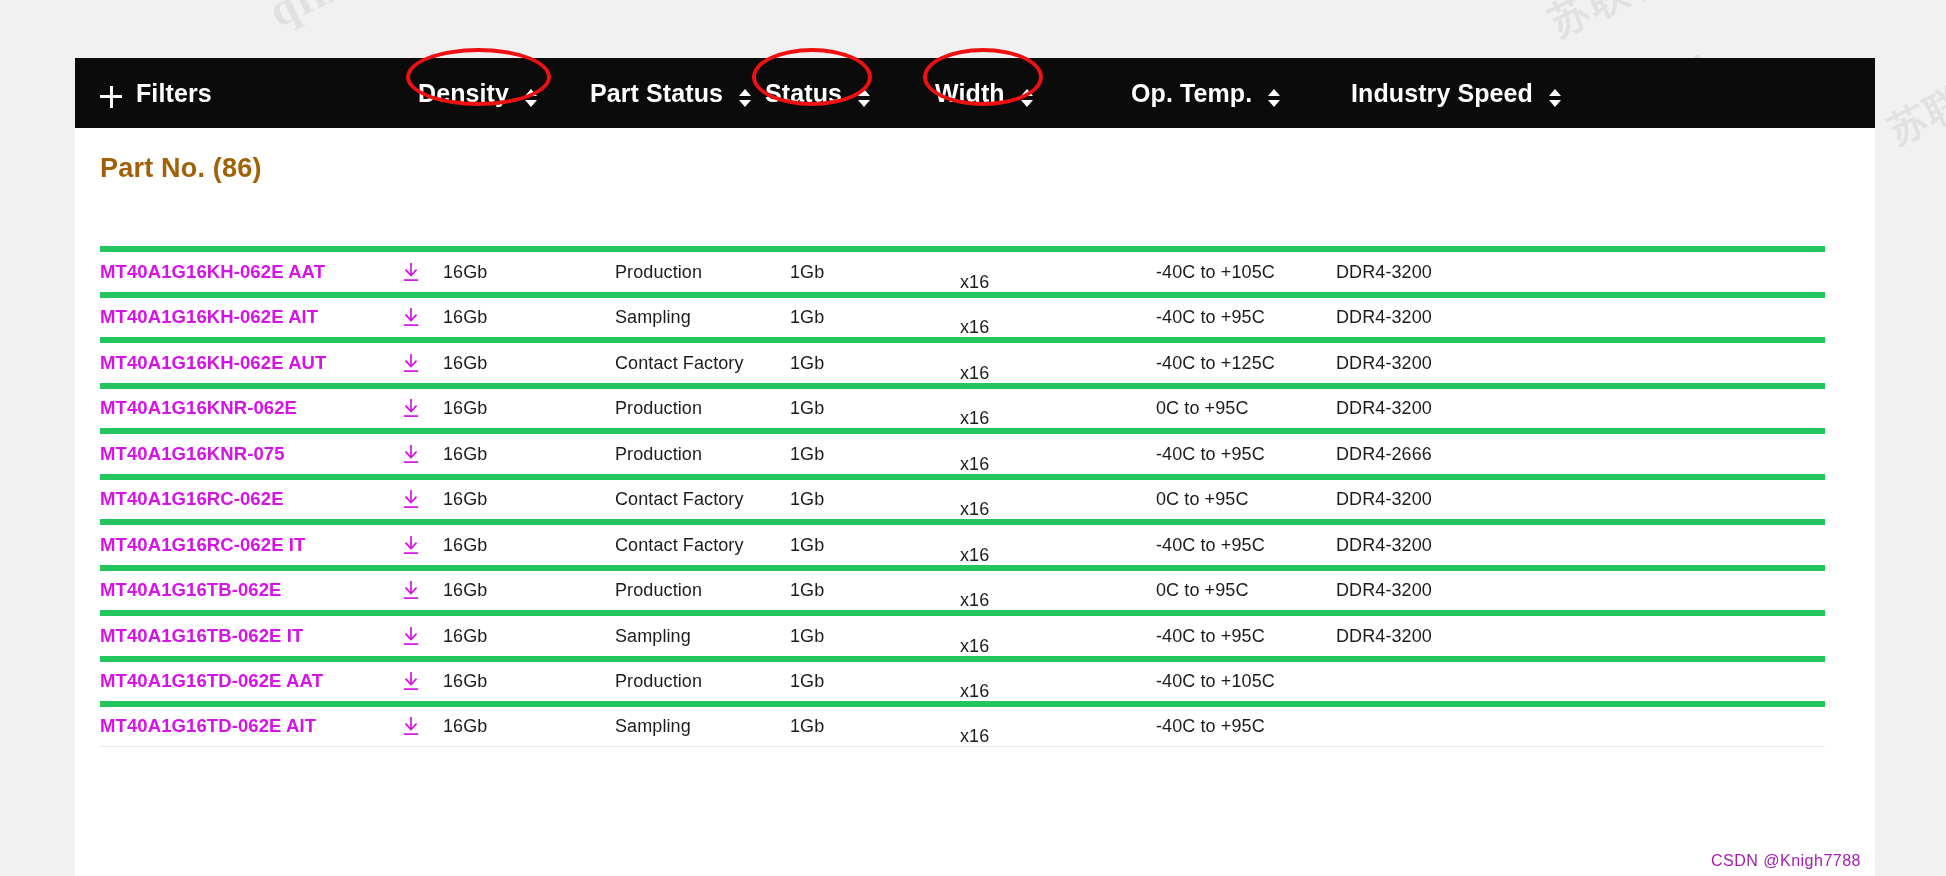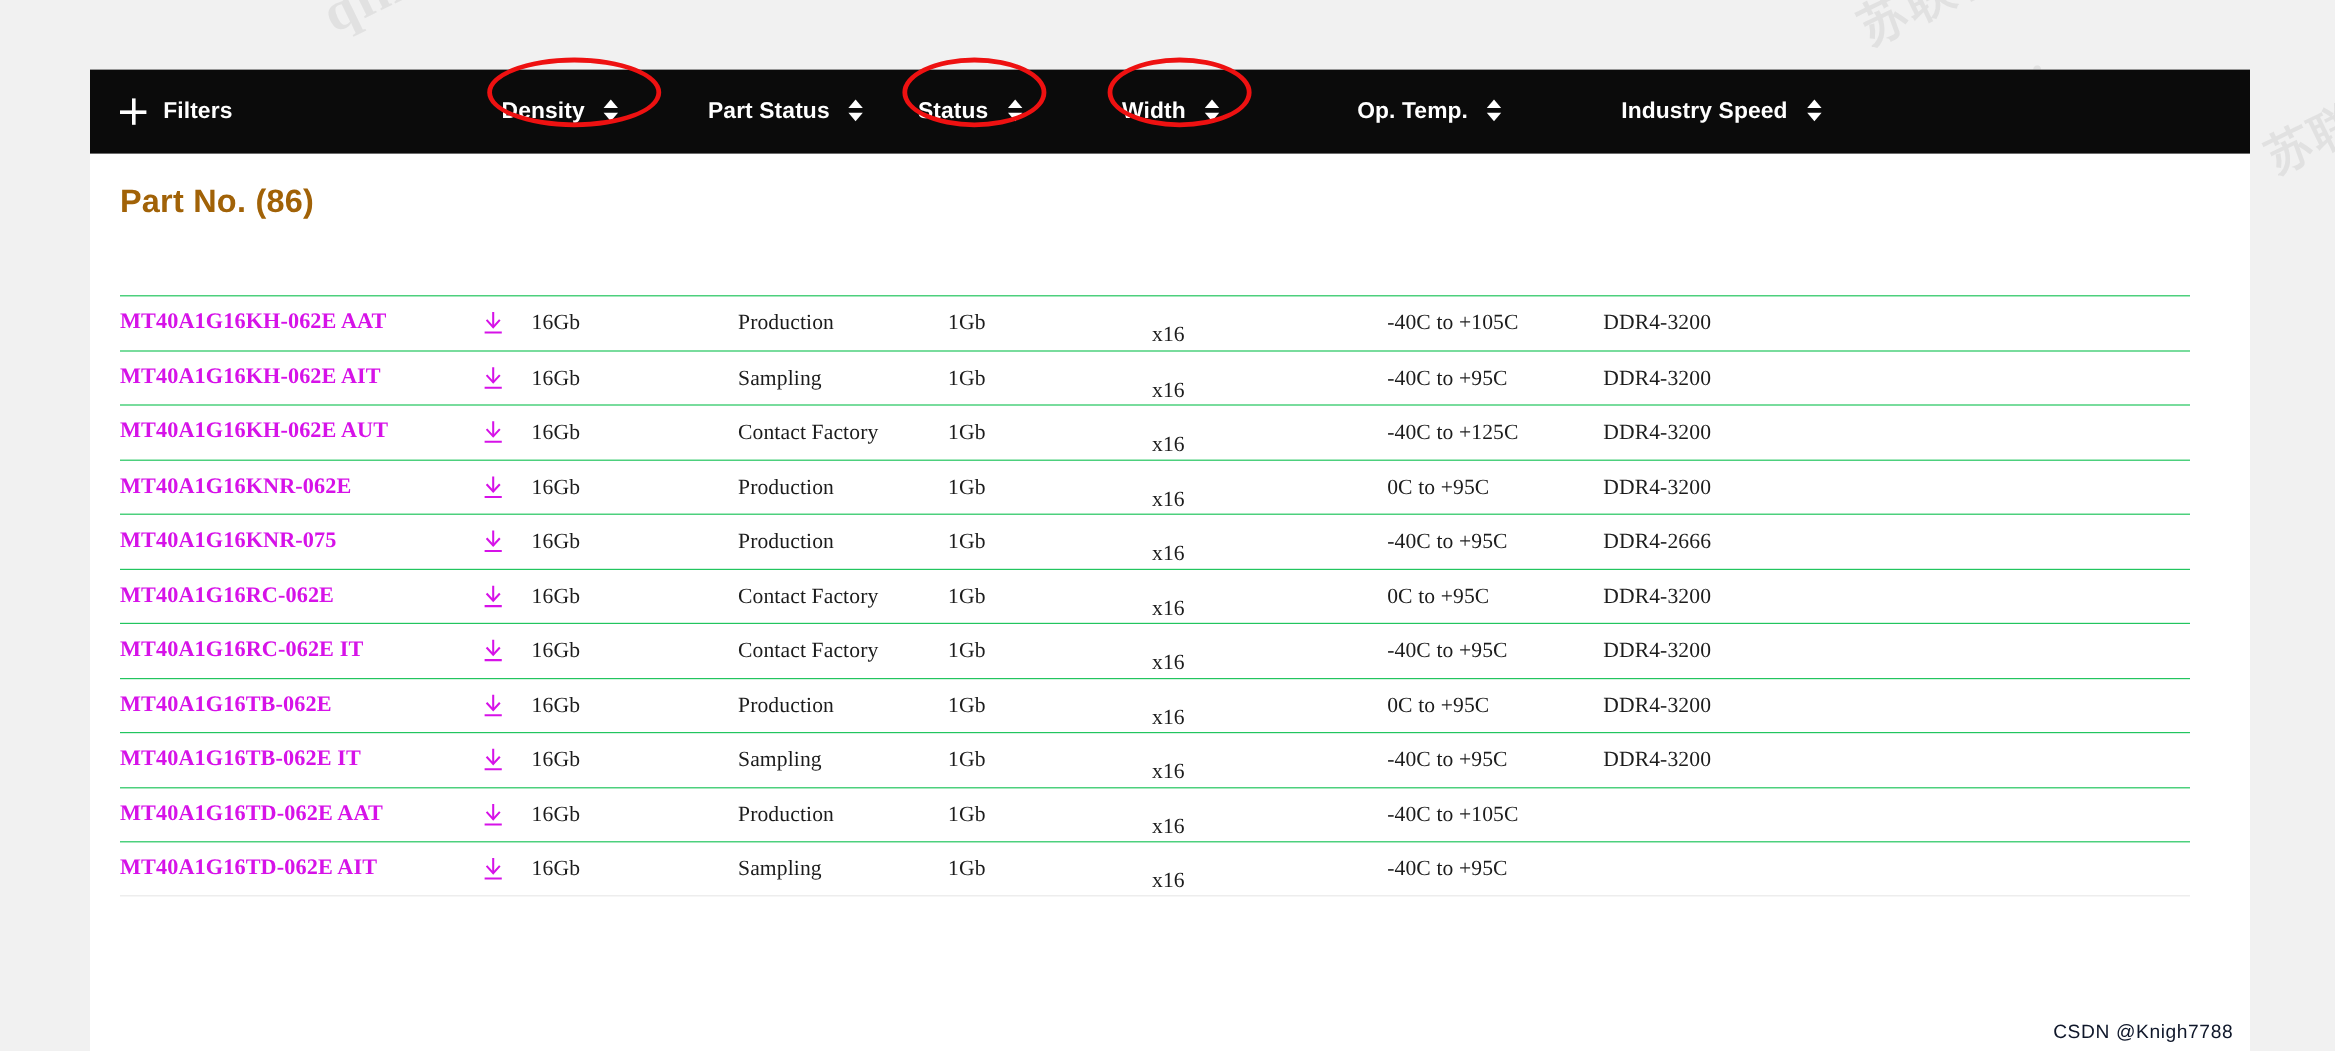--- a/index.html
+++ b/index.html
@@ -46,23 +46,23 @@
   #headerbar {
     position: relative;
     height: 70px;
     background: #0b0b0b;
     display: flex;
     align-items: center;
   }
   .hcell {
     position: absolute;
     display: flex;
-    align-items: flex-start;
+    align-items: flex-end;
     color: #ffffff;
-    font-size: 19px;
+    font-size: 25px;
     font-weight: bold;
     white-space: nowrap;
     letter-spacing: .1px;
   }
   .plus-icon {
     width: 22px; height: 22px;
     position: relative;
     margin-right: 14px;
     flex: 0 0 auto;
   }
@@ -106,22 +106,21 @@
 
   #rows {
     position: absolute;
     left: 25px;
     top: 188px;
     width: 1725px;
   }
   .row {
     position: relative;
     height: 45.5px;
-    border-top: 1px solid #22c55e;
-    font-family: Liberation Serif, serif;
+    border-top: 6px solid #22c55e;
   }
   .row:last-child { border-bottom: 1px solid #e9e9e9; }
   .cell {
     position: absolute;
     top: 50%;
     transform: translateY(-50%);
     font-size: 18px;
     color: #1c1c1c;
     white-space: nowrap;
     letter-spacing: .1px;
@@ -155,21 +154,21 @@
     border-radius: 50%;
     background: transparent;
     pointer-events: none;
   }
 
   #csdn {
     position: absolute;
     right: 14px;
     bottom: 6px;
     font-size: 16px;
-    color: #0f172a;
+    color: #a21caf;
     letter-spacing: .5px;
     white-space: nowrap;
   }
 </style>
 </head>
 <body>
 
 <div id="stage">
 
   <div class="wm" style="left:260px; top:-10px; font-size:46px;">qiming.dai</div>

